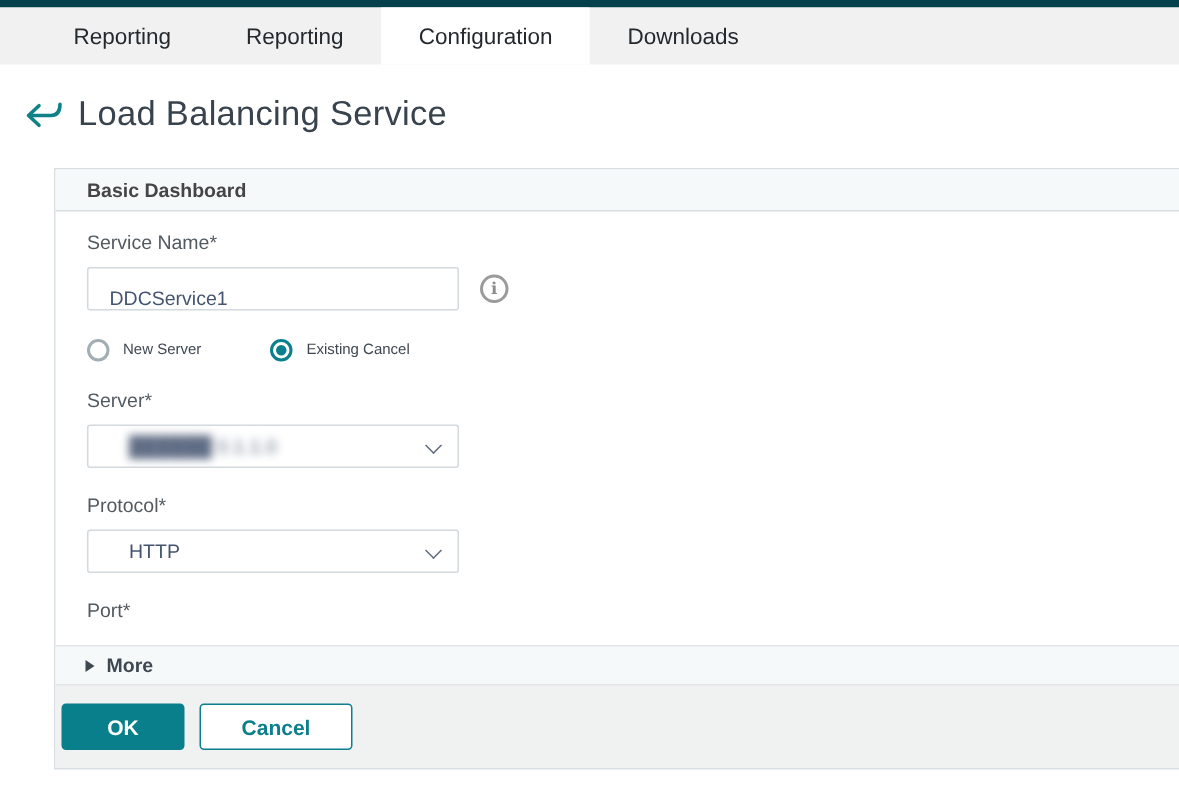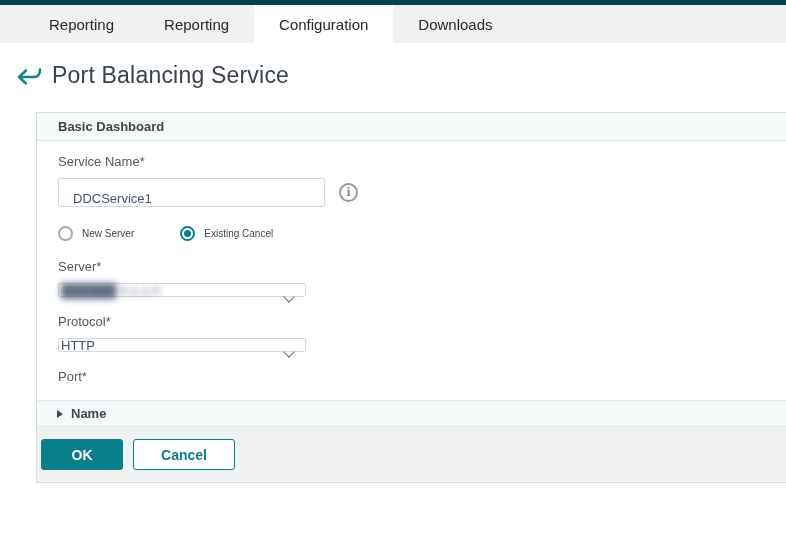--- a/index.html
+++ b/index.html
@@ -19,21 +19,21 @@
   .page-header { position:absolute; top:62px; left:14px; display:flex; align-items:center; }
   .back-btn { width:30px; height:26px; display:flex; align-items:center; justify-content:center; cursor:pointer; }
   .page-title { font-size:23px; font-weight:400; color:#39434e; margin-left:8px; letter-spacing:0.2px; }
   
   .panel { position:absolute; top:112px; left:36px; width:770px; border:1px solid #d9dee3; background:#ffffff; }
   .panel-header { height:28px; background:#f6f9fa; border-bottom:1px solid #d9dee3; display:flex; align-items:center; padding-left:21px; font-size:13px; font-weight:700; color:#454545; }
   .panel-body { padding:13px 0 0 21px; }
   .field-group { margin-bottom:17px; }
   .field-label { font-size:13px; color:#525a61; margin-bottom:9px; }
   .text-input {
-    width:267px; height:29px; border:1px solid #d4d9dd; border-radius:2px;
+    width:248px; height:29px; border:1px solid #d4d9dd; border-radius:2px;
     padding:12px 10px 0 14px; font-family:"Liberation Sans", sans-serif;
     font-size:13px; color:#44546f; background:#ffffff; outline:none;
   }
   .input-row { display:flex; align-items:center; }
   .info-icon {
     width:19px; height:19px; border:2px solid #9b9b9b; border-radius:50%;
     margin-left:14px; display:flex; align-items:center; justify-content:center;
     color:#8a8a8a; font-size:11px; font-weight:700; font-family:"DejaVu Serif", serif;
     cursor:pointer;
   }
@@ -42,22 +42,22 @@
   .radio-opt { display:flex; align-items:center; cursor:pointer; margin-right:46px; }
   .radio-circle { width:15px; height:15px; border-radius:50%; border:2px solid #a3adb4; background:#fff; position:relative; flex:0 0 auto; }
   .radio-opt.selected .radio-circle { border-color:#0b7f8c; }
   .radio-opt.selected .radio-circle::after {
     content:""; position:absolute; top:2px; left:2px; width:7px; height:7px;
     border-radius:50%; background:#0b7f8c;
   }
   .radio-label { font-size:10px; color:#3f4750; margin-left:9px; }
   
   .select-box {
-    position:relative; width:248px; height:14px; border:1px solid #d4d9dd; border-radius:2px;
-    background:#ffffff; display:flex; align-items:center; padding-left:2px;
+    position:relative; width:248px; height:29px; border:1px solid #d4d9dd; border-radius:2px;
+    background:#ffffff; display:flex; align-items:center; padding-left:27px;
     font-size:13px; color:#44546f; cursor:pointer;
   }
   .select-value.blurred { filter:blur(3px); opacity:0.85; }
   .chevron {
     position:absolute; right:12px; top:9px; width:8px; height:8px;
     border-right:1.5px solid #5f6b7a; border-bottom:1.5px solid #5f6b7a;
     transform:rotate(45deg); pointer-events:none;
   }
   
   .more-row {
@@ -88,21 +88,21 @@
     <div class="tab active">Configuration</div>
     <div class="tab">Downloads</div>
   </nav>
 
   <div class="page-header">
     <span class="back-btn">
       <svg width="28" height="24" viewBox="0 0 28 24" fill="none">
         <path d="M4 13 L11 6.5 M4 13 L11 19.5 M4 13 H19 C23.5 13 25 9.5 25 5.5" stroke="#0e8287" stroke-width="2.4" stroke-linecap="round" stroke-linejoin="round" fill="none"></path>
       </svg>
     </span>
-    <h1 class="page-title">Port Balancing Service</h1>
+    <h1 class="page-title">Load Balancing Service</h1>
   </div>
 
   <section class="panel">
 
     <div class="panel-header">
       <span>Basic Dashboard</span>
     </div>
 
     <div class="panel-body">
 
@@ -142,21 +142,21 @@
       </div>
 
       <div class="field-group" style="margin-bottom:16px;">
         <div class="field-label">Port*</div>
       </div>
 
     </div>
 
     <div class="more-row">
       <span class="more-caret"></span>
-      <span class="more-label">Name</span>
+      <span class="more-label">More</span>
     </div>
 
     <div class="panel-footer">
       <button class="btn btn-ok">OK</button>
       <button class="btn btn-cancel">Cancel</button>
     </div>
 
   </section>
 
 </div>

